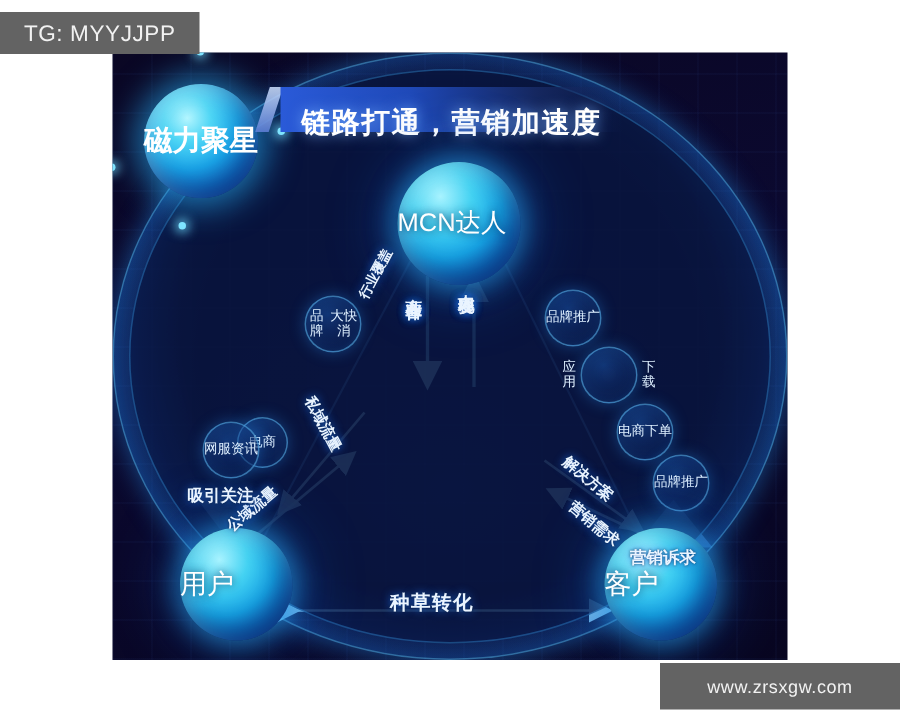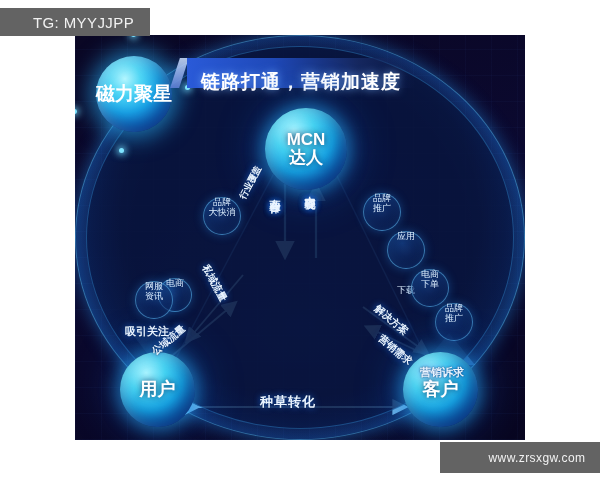--- a/index.html
+++ b/index.html
@@ -4,21 +4,21 @@
 <style>
   html,body{margin:0;padding:0;background:#ffffff;}
   body{width:600px;height:480px;overflow:hidden;
        font-family:"Liberation Sans","DejaVu Sans",sans-serif;}
 
   #root{position:relative;width:600px;height:480px;background:#fff;}
 
   
   .wm{position:absolute;background:#636363;color:#f2f2f2;
       display:flex;align-items:center;justify-content:center;
-      letter-spacing:.4px;z-index:40;padding-left:17px;}
+      letter-spacing:.4px;z-index:40;}
   #wm-top{left:0;top:8px;width:133px;height:28px;font-size:15px;}
   #wm-bot{left:440px;top:442px;width:160px;height:31px;font-size:12px;}
 
   
   #canvas{position:absolute;left:75px;top:35px;width:450px;height:405px;
           background:
             radial-gradient(ellipse 60% 55% at 50% 72%, #11194f 0%, rgba(10,10,45,0) 70%),
             radial-gradient(ellipse 70% 60% at 50% 40%, #0d0c3a 0%, rgba(7,5,28,0) 75%),
             linear-gradient(165deg,#0a0724 0%,#0b0930 45%,#080620 100%);
           overflow:hidden;}
@@ -38,22 +38,22 @@
   #title-slash{width:9px;height:30px;margin-right:3px;
       background:linear-gradient(180deg,#cfe2ff,#5f7fd8);
       transform:skewX(-18deg);opacity:.85;}
   #title-bar{position:relative;height:30px;padding:0 14px;
       display:flex;align-items:center;
       background:linear-gradient(90deg,#2a5ad8 0%,#1f49b8 38%,#15275f 75%,rgba(13,14,52,0) 100%);}
   #title-text{font-size:19px;font-weight:bold;color:#fff;letter-spacing:1px;
       text-shadow:0 0 9px rgba(120,180,255,.8);white-space:nowrap;margin-top:17px;}
 
   
-  .node{position:absolute;border-radius:50%;display:flex;flex-direction:column;
-        align-items:center;justify-content:center;color:#fff;font-weight:bold;
+  .node{position:absolute;border-radius:50%;display:flex;
+        align-items:center;justify-content:flex-start;color:#fff;font-weight:normal;
         text-shadow:0 0 6px rgba(10,30,80,.9);z-index:14;}
   .node .ln{line-height:1.08;white-space:nowrap;}
 
   .orb{background:
       radial-gradient(circle at 35% 28%, #a8f3ff 0%, #44d2f2 26%, #17a6e8 52%, #0d63c9 78%, #0b3f9e 100%);
       box-shadow:0 0 16px 4px rgba(40,170,240,.55),
                  0 0 40px 10px rgba(20,100,220,.30),
                  inset -6px -8px 18px rgba(5,20,70,.55),
                  inset 5px 6px 14px rgba(190,245,255,.35);}
 
@@ -74,22 +74,22 @@
       display:flex;flex-direction:row;align-items:center;justify-content:center;
       color:#fff;font-weight:bold;font-size:19px;
       background:radial-gradient(circle at 38% 30%, #b4f6ff 0%, #4fd6f5 22%, #1aa7ec 48%, #0f66cf 76%, #0a3f9c 100%);
       box-shadow:0 0 22px 6px rgba(40,180,250,.6),
                  inset -6px -8px 18px rgba(5,20,70,.5),
                  inset 5px 6px 14px rgba(200,248,255,.4);}
   .dot{position:absolute;width:5px;height:5px;border-radius:50%;
        background:#7fe4ff;box-shadow:0 0 7px 2px rgba(110,220,255,.9);}
 
   
-  .bub{position:absolute;border-radius:50%;display:flex;flex-direction:column;
-       align-items:center;color:#dff0ff;font-size:9px;
+  .bub{position:absolute;border-radius:50%;display:flex;flex-direction:row;
+       align-items:center;justify-content:center;color:#dff0ff;font-size:9px;
        line-height:1.1;text-align:center;z-index:13;
        border:1px solid rgba(95,195,255,.55);
        background:radial-gradient(circle at 40% 32%, rgba(35,110,210,.38), rgba(10,25,75,.55) 70%);
        box-shadow:0 0 10px rgba(40,150,250,.35),inset 0 0 12px rgba(40,150,250,.22);}
 
   
   .lbl{position:absolute;color:#eaf4ff;font-size:10px;font-weight:bold;
        line-height:1.08;white-space:nowrap;z-index:16;
        text-shadow:0 0 6px rgba(30,110,230,.95),0 0 2px rgba(0,0,0,.8);}
   .vert{writing-mode:vertical-rl;text-orientation:upright;letter-spacing:1px;}

